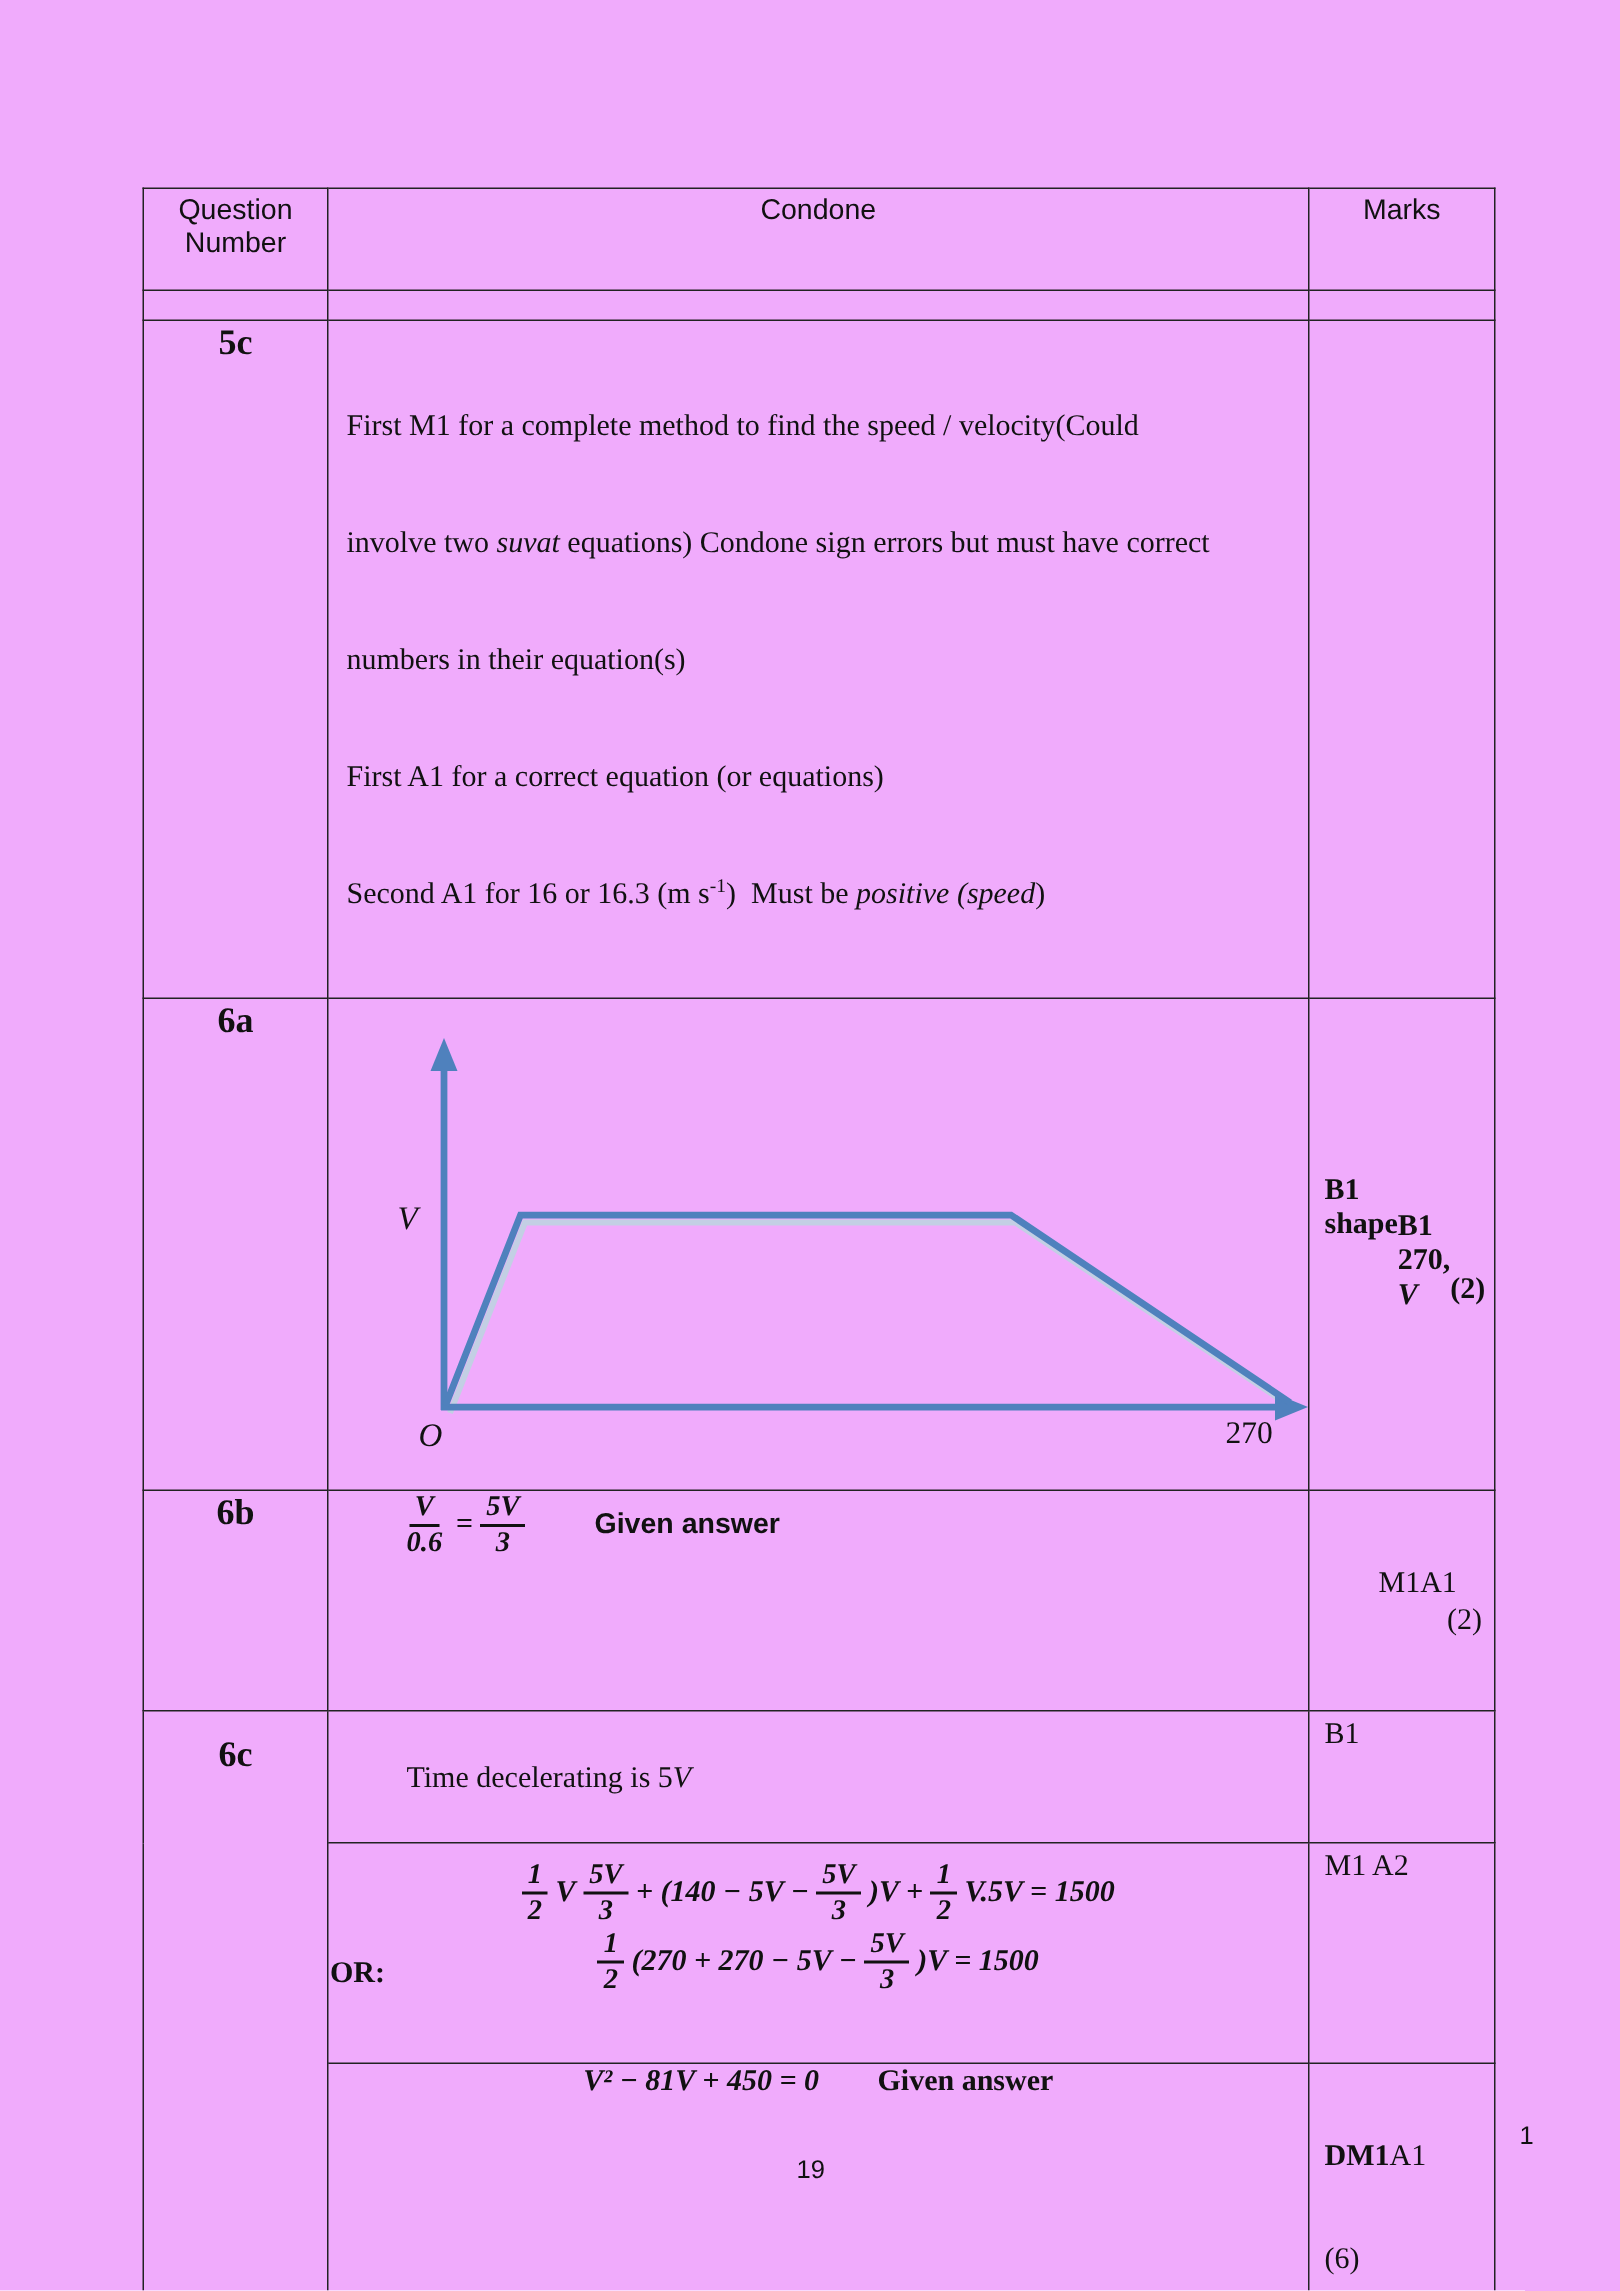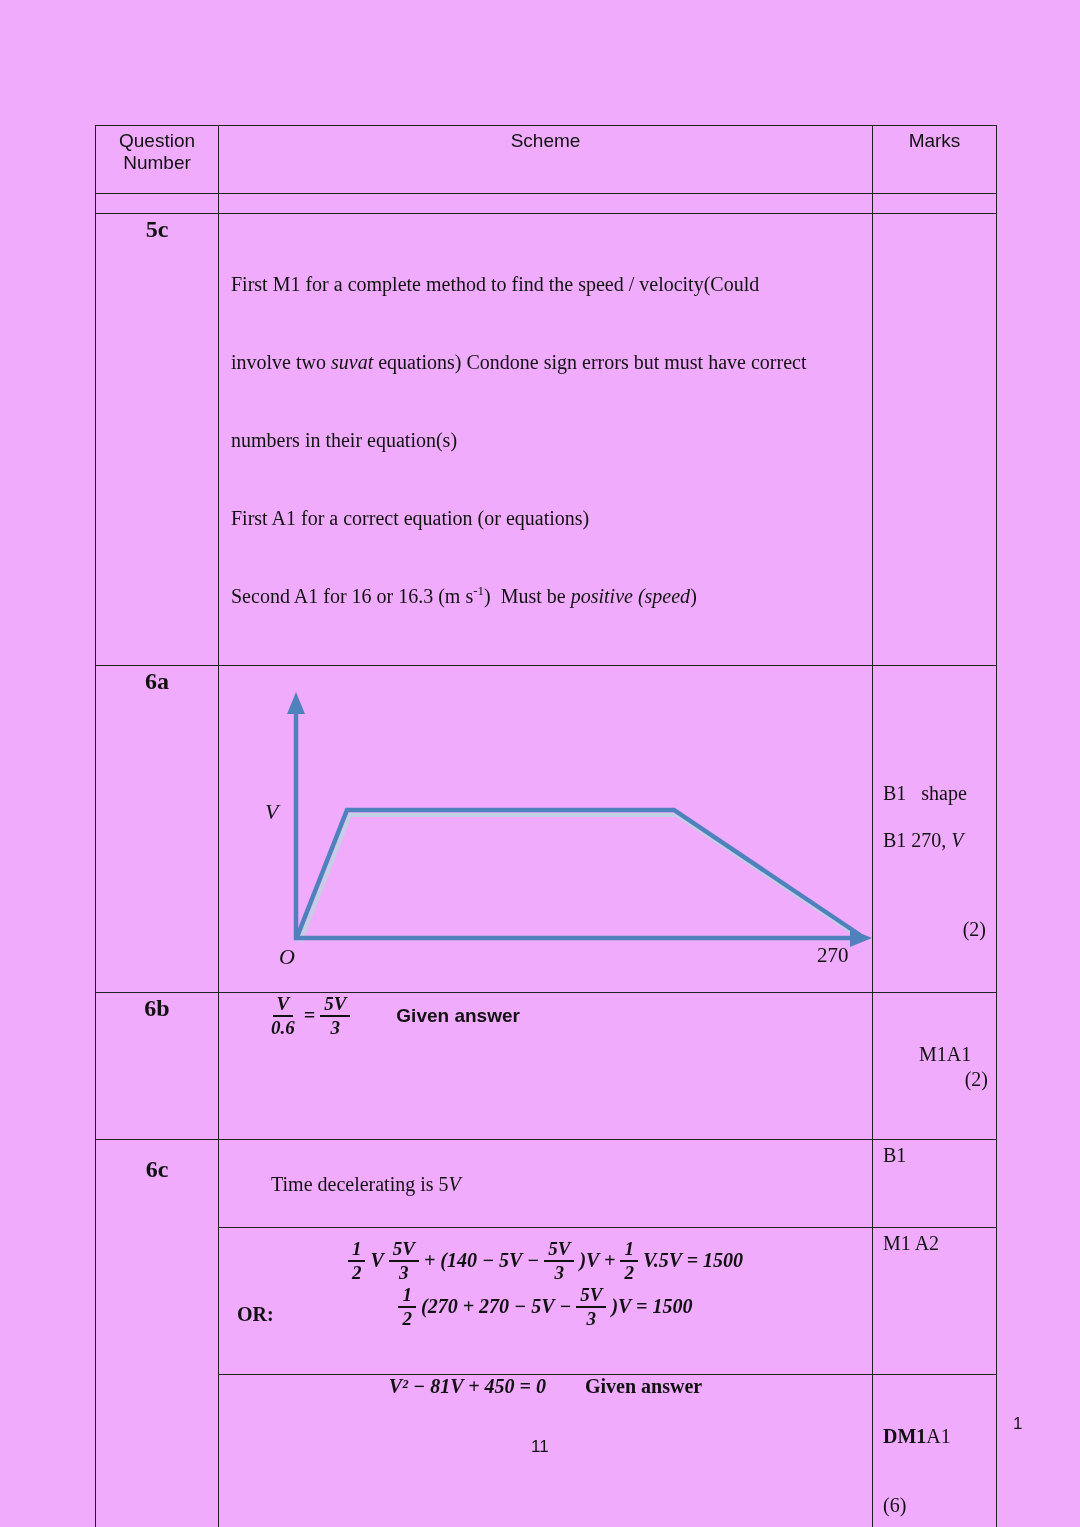--- a/index.html
+++ b/index.html
@@ -40,51 +40,51 @@
   .frac .den { padding:0 4px; }
 
   .given-sans { font-family:"Liberation Sans", sans-serif; font-weight:bold; font-style:normal; font-size:19px; }
   .given-serif { font-weight:bold; font-style:normal; font-size:20px; }
 
   
   .graphcell { padding:0; }
   svg text { font-family:"Liberation Serif", serif; fill:#111; }
 
   
-  .m6a { display:flex; flex-direction:column; padding-top:66px; }
+  .m6a { display:flex; padding-top:66px;font-weight:bold; }
   .m6a .l2 { margin-top:24px; }
   .m6a .paren { margin-top:66px; text-align:right; padding-right:4px; }
   .m6b { display:flex; flex-direction:column; height:100%;margin-left:36px; }
   .m6b .paren { text-align:right; padding-right:2px; margin-top:2px; }
   .mmid { vertical-align:middle; }
 
   
   .s6b { display:flex; align-items:center; gap:46px; padding-left:48px; height:100%; }
   .or-row { position:relative; display:flex; align-items:center; justify-content:center; }
-  .or-label { position:absolute; left:18px; font-weight:bold; font-style:normal; font-size:20px;margin-top:16px; }
+  .or-label { position:absolute; left:1px; font-weight:bold; font-style:normal; font-size:20px;margin-top:16px; }
   .eqblock { display:flex; flex-direction:column; justify-content:space-around; height:100%; padding:10px 0 12px 0; }
 
   .footer-num { position:absolute; font-family:"Liberation Sans", sans-serif; font-size:17px; color:#111; }
 </style>
 </head>
 <body>
 
 <div class="page">
 
   <table class="ms">
     <colgroup>
         <col class="qcol">
         <col class="scol">
         <col class="mcol">
       </colgroup>
 
     <tbody>
         <tr style="height:68px">
       <th class="hdr">Question Number</th>
-      <th class="hdr">Scheme</th>
+      <th class="hdr">Condone</th>
       <th class="hdr">Marks</th>
     </tr>
 
     <tr style="height:20px">
       <td></td>
           <td></td>
           <td></td>
     </tr>
 
     <tr style="height:128px">
@@ -214,15 +214,15 @@
       <td class="marks">
         <div><span class="bd">DM1</span><span>A1</span></div>
         <div>(6)</div>
       </td>
     </tr>
 
   </tbody>
     </table>
 
   <div class="footer-num" style="left:1013px; top:1414px;">1</div>
-  <div class="footer-num" style="left:531px; top:1437px;">11</div>
+  <div class="footer-num" style="left:531px; top:1437px;">19</div>
 
 </div>
 
 </body></html>

